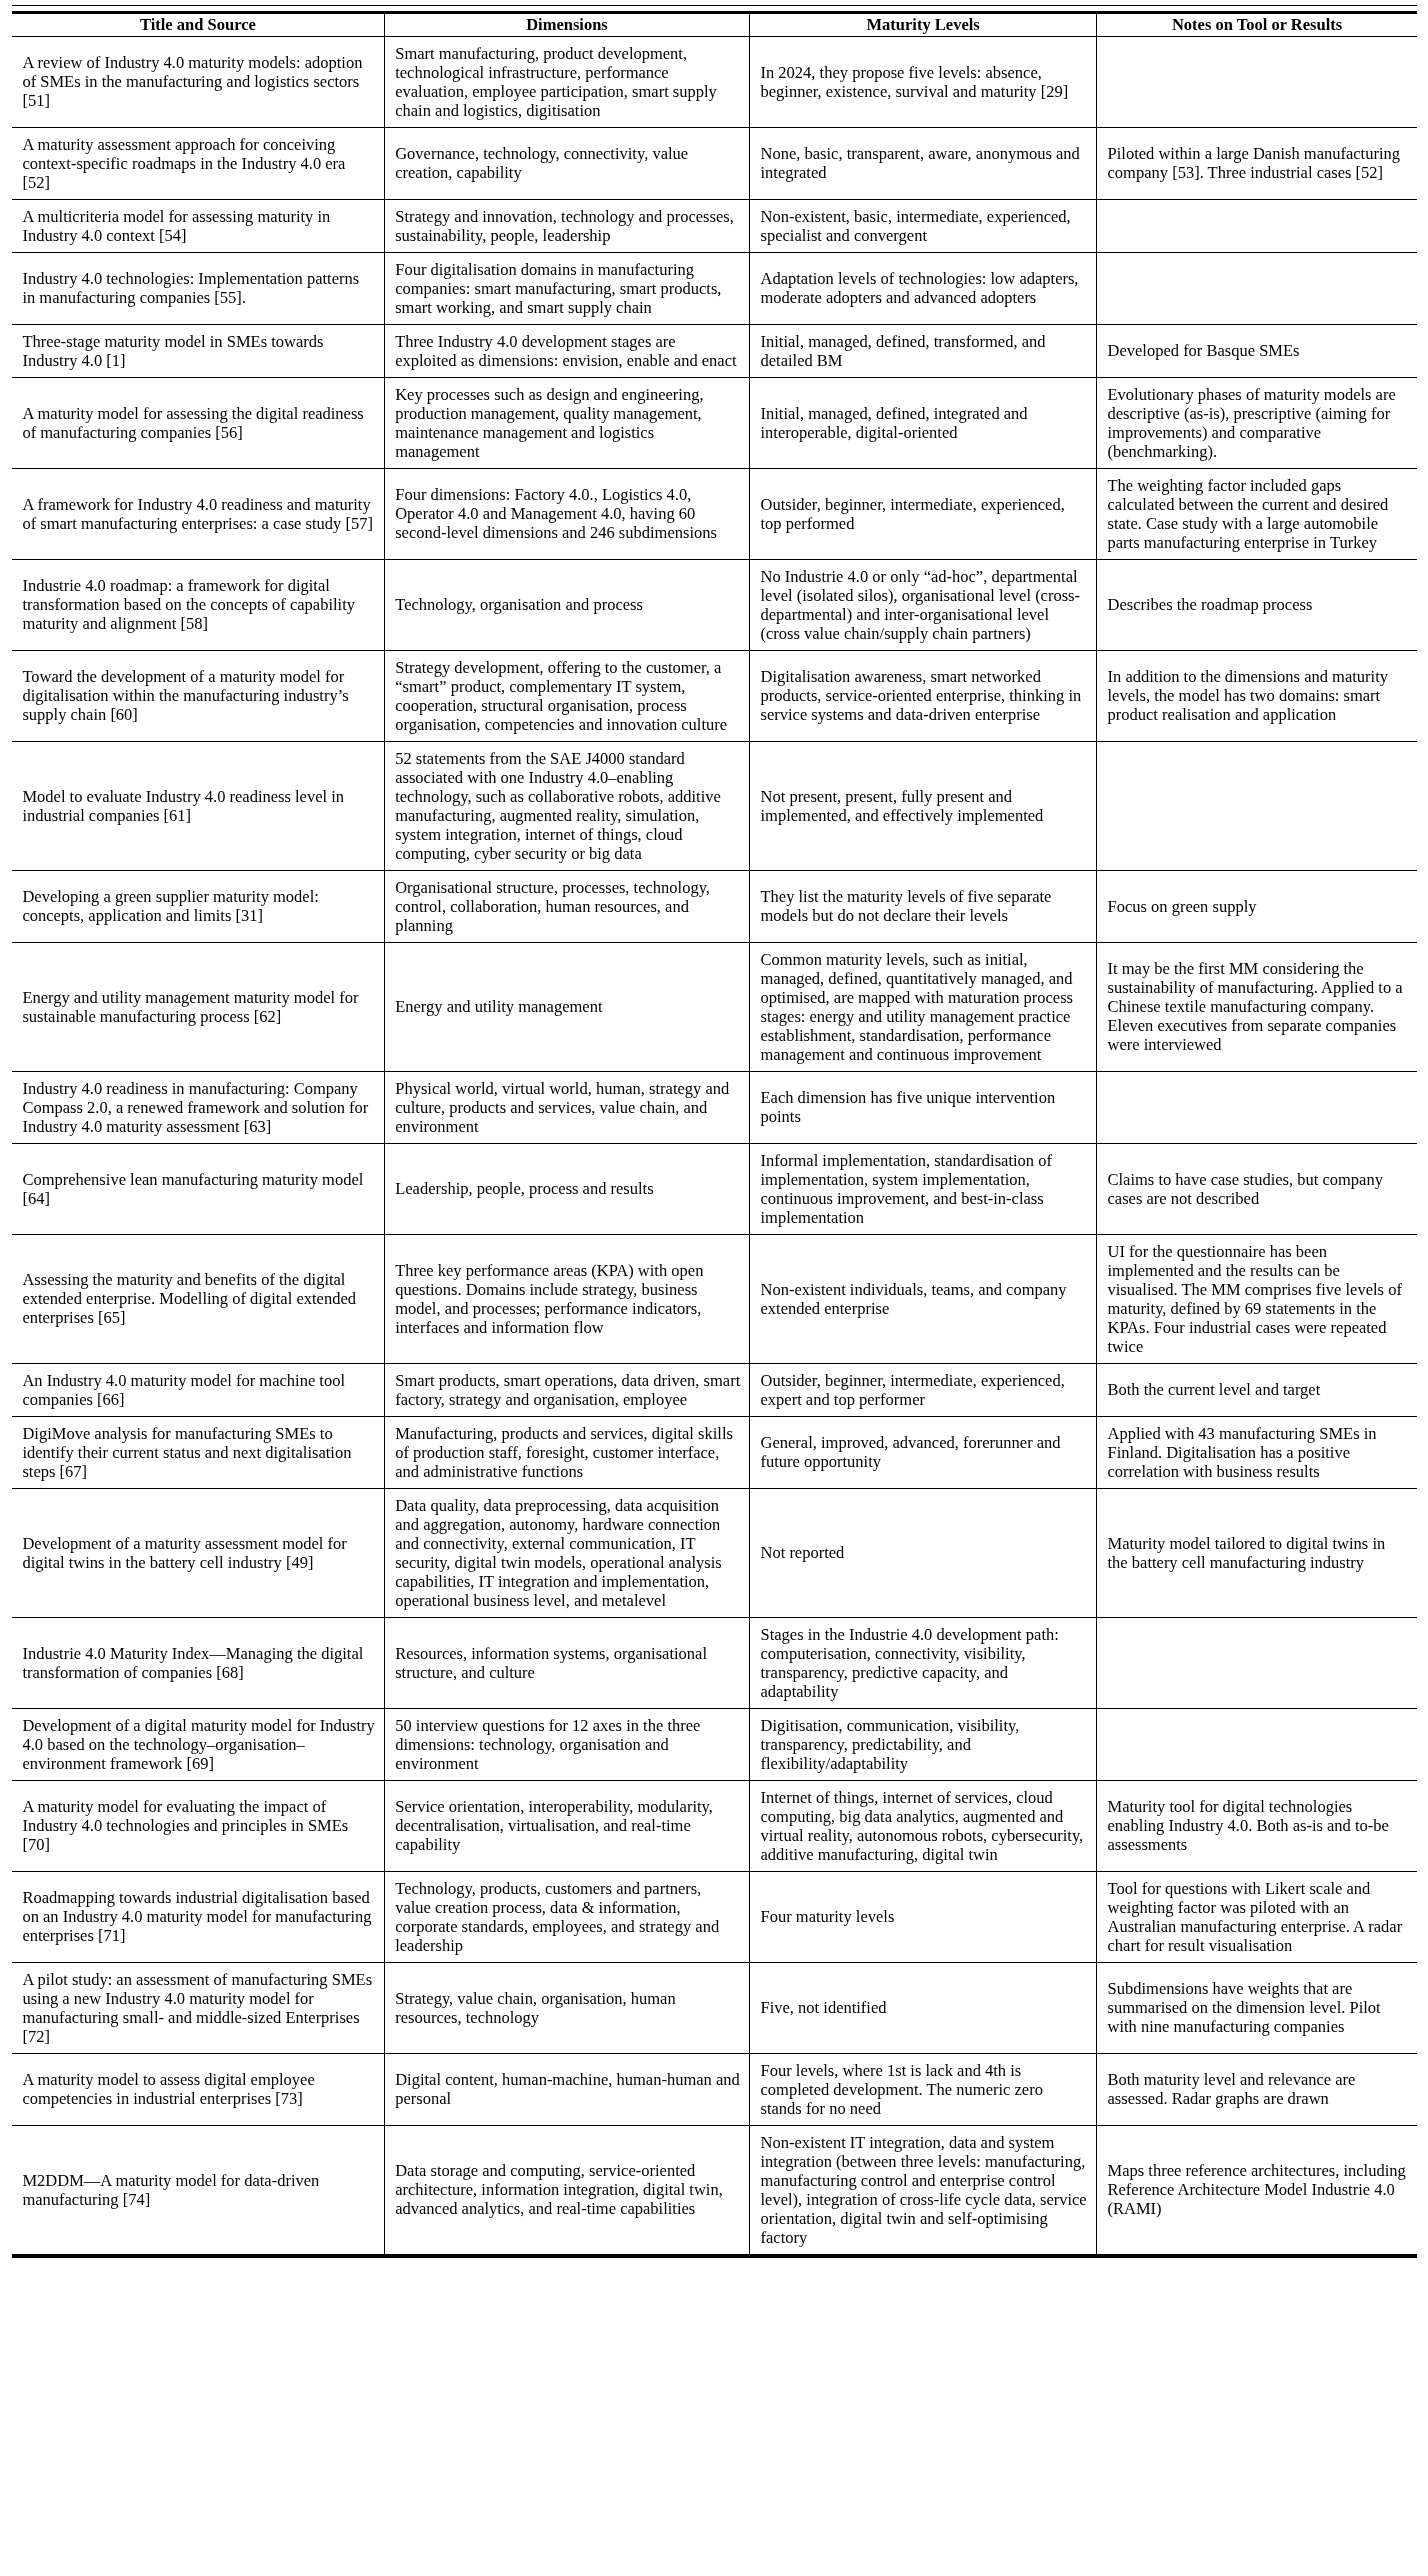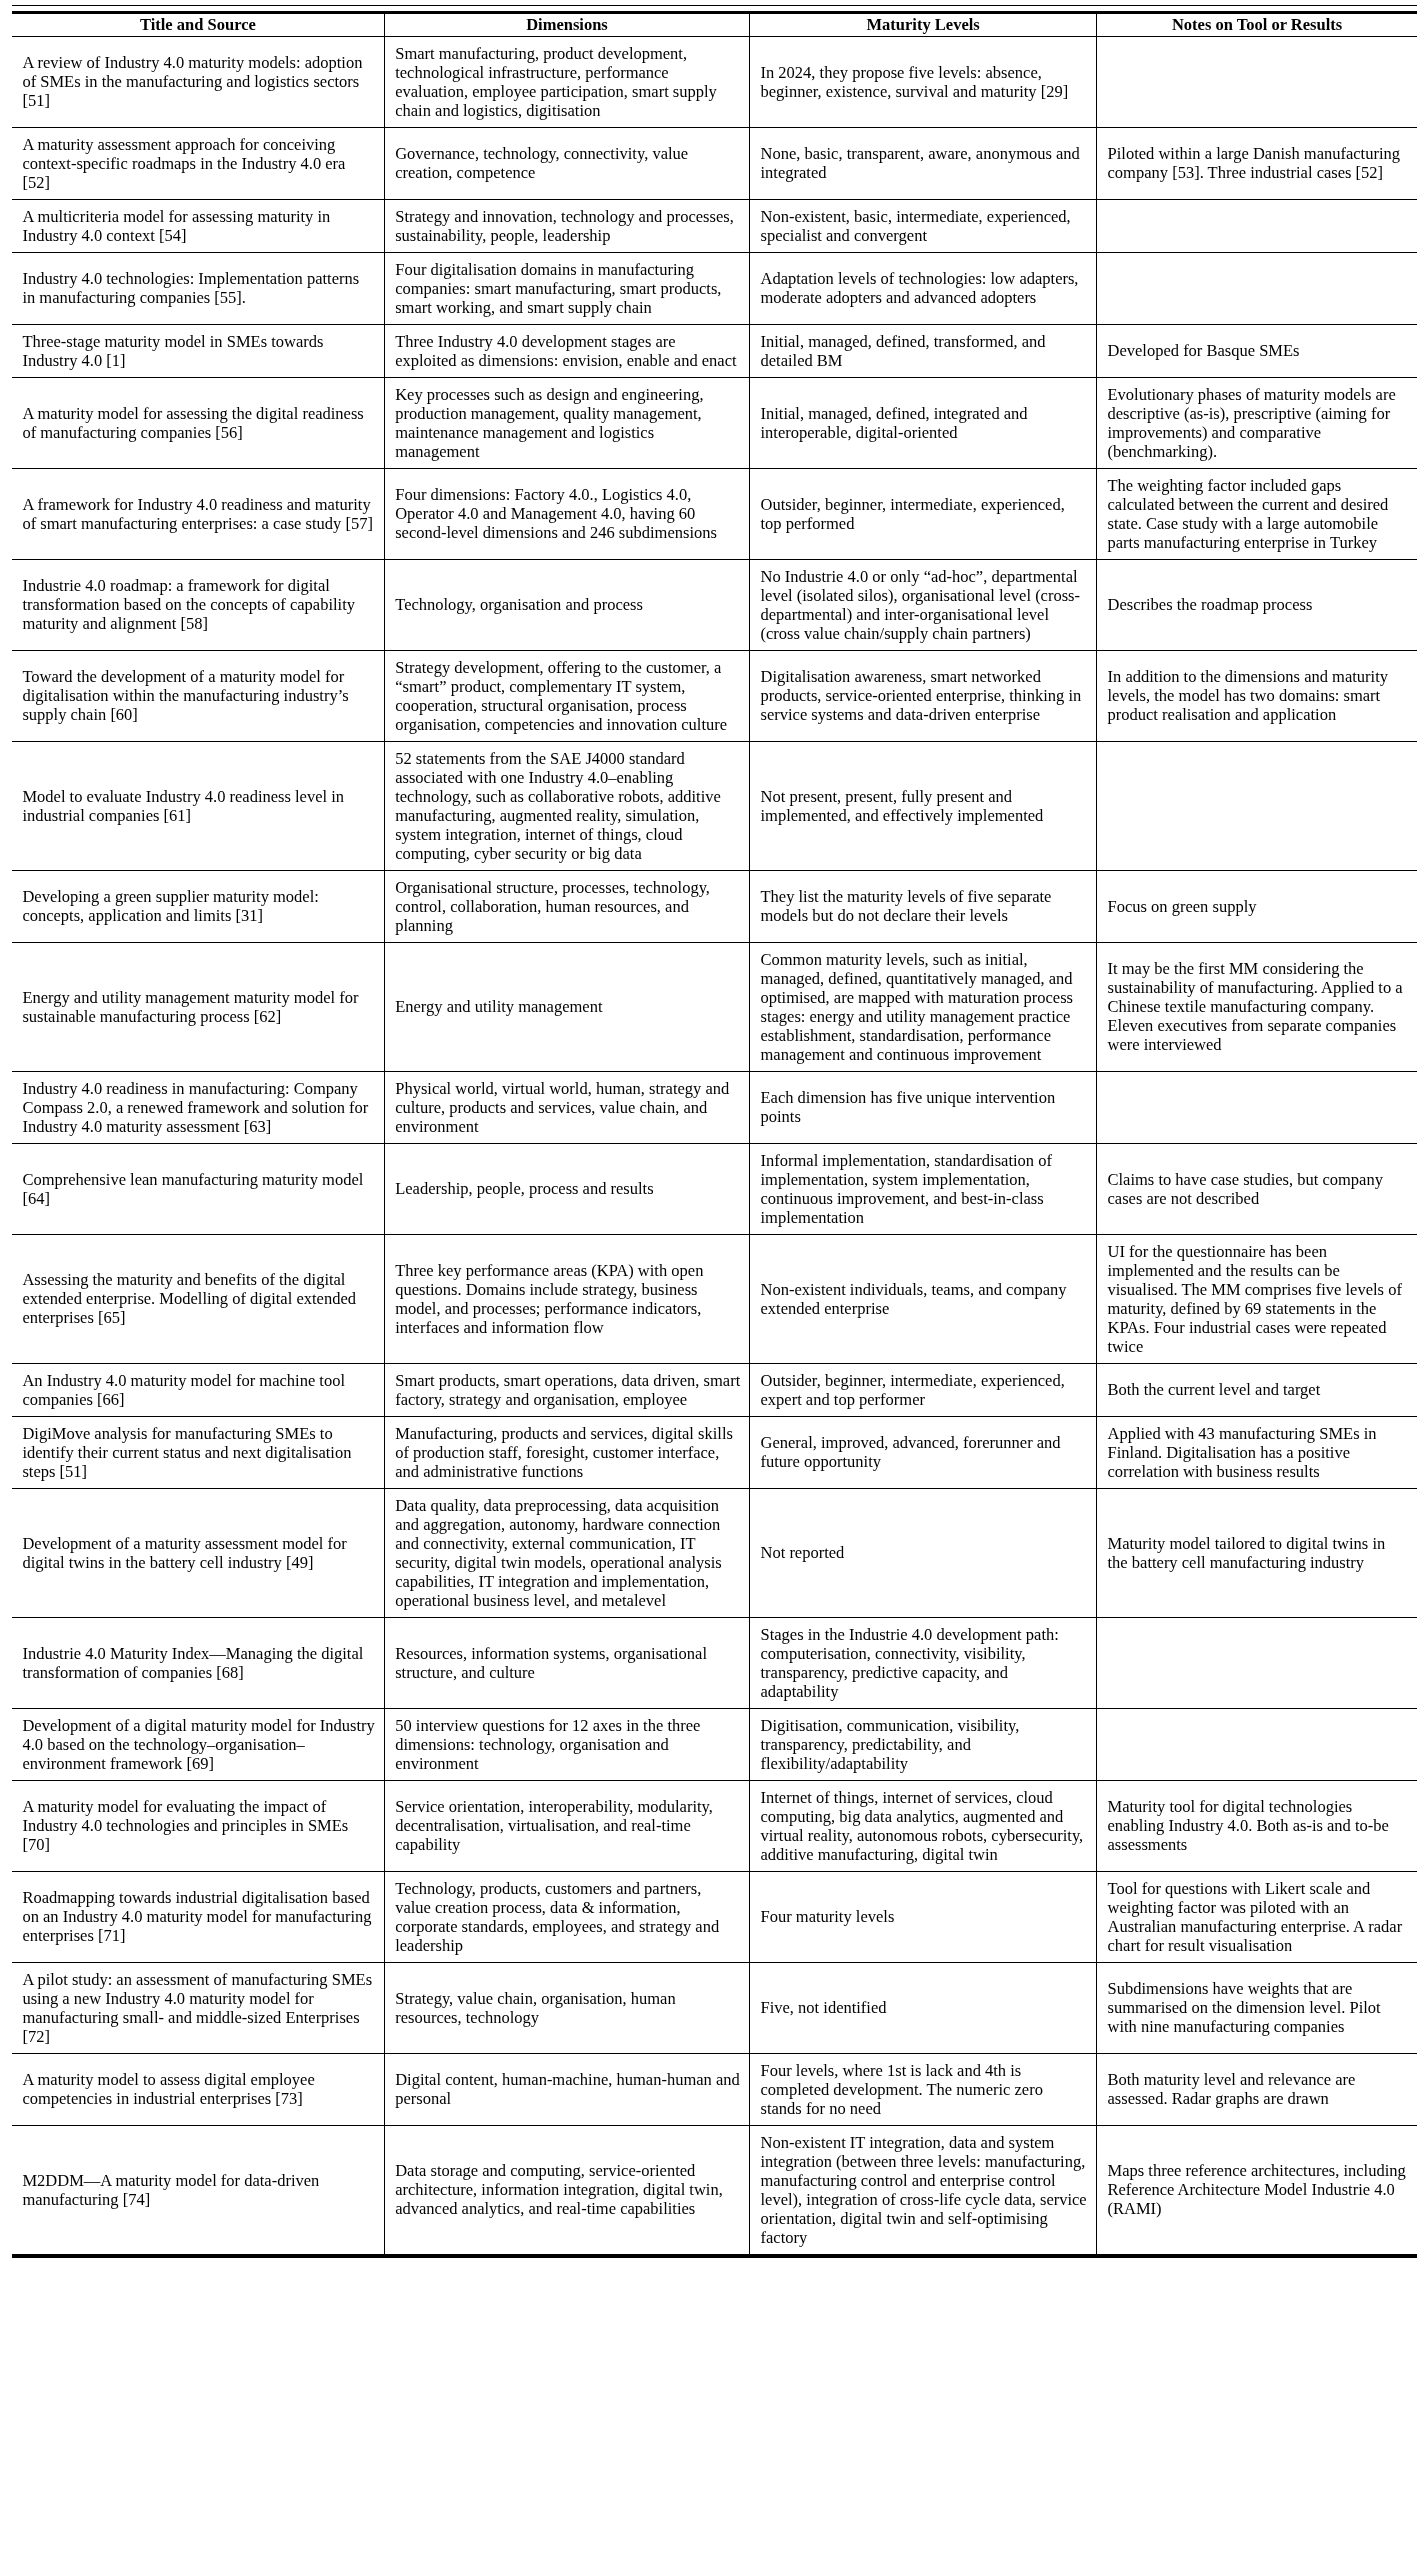--- a/index.html
+++ b/index.html
@@ -75,21 +75,21 @@
       </thead>
       <tbody>
           <tr>
             <td>A review of Industry 4.0 maturity models: adoption of SMEs in the manufacturing and logistics sectors [51]</td>
             <td>Smart manufacturing, product development, technological infrastructure, performance evaluation, employee participation, smart supply chain and logistics, digitisation</td>
             <td>In 2024, they propose five levels: absence, beginner, existence, survival and maturity [29]</td>
             <td></td>
           </tr>
           <tr>
             <td>A maturity assessment approach for conceiving context-specific roadmaps in the Industry 4.0 era [52]</td>
-            <td>Governance, technology, connectivity, value creation, competence</td>
+            <td>Governance, technology, connectivity, value creation, capability</td>
             <td>None, basic, transparent, aware, anonymous and integrated</td>
             <td>Piloted within a large Danish manufacturing company [53]. Three industrial cases [52]</td>
           </tr>
           <tr>
             <td>A multicriteria model for assessing maturity in Industry 4.0 context [54]</td>
             <td>Strategy and innovation, technology and processes, sustainability, people, leadership</td>
             <td>Non-existent, basic, intermediate, experienced, specialist and convergent</td>
             <td></td>
           </tr>
           <tr>
@@ -164,21 +164,21 @@
             <td>Non-existent individuals, teams, and company extended enterprise</td>
             <td>UI for the questionnaire has been implemented and the results can be visualised. The MM comprises five levels of maturity, defined by 69 statements in the KPAs. Four industrial cases were repeated twice</td>
           </tr>
           <tr>
             <td>An Industry 4.0 maturity model for machine tool companies [66]</td>
             <td>Smart products, smart operations, data driven, smart factory, strategy and organisation, employee</td>
             <td>Outsider, beginner, intermediate, experienced, expert and top performer</td>
             <td>Both the current level and target</td>
           </tr>
           <tr>
-            <td>DigiMove analysis for manufacturing SMEs to identify their current status and next digitalisation steps [51]</td>
+            <td>DigiMove analysis for manufacturing SMEs to identify their current status and next digitalisation steps [67]</td>
             <td>Manufacturing, products and services, digital skills of production staff, foresight, customer interface, and administrative functions</td>
             <td>General, improved, advanced, forerunner and future opportunity</td>
             <td>Applied with 43 manufacturing SMEs in Finland. Digitalisation has a positive correlation with business results</td>
           </tr>
           <tr>
             <td>Development of a maturity assessment model for digital twins in the battery cell industry [49]</td>
             <td>Data quality, data preprocessing, data acquisition and aggregation, autonomy, hardware connection and connectivity, external communication, IT security, digital twin models, operational analysis capabilities, IT integration and implementation, operational business level, and metalevel</td>
             <td>Not reported</td>
             <td>Maturity model tailored to digital twins in the battery cell manufacturing industry</td>
           </tr>

